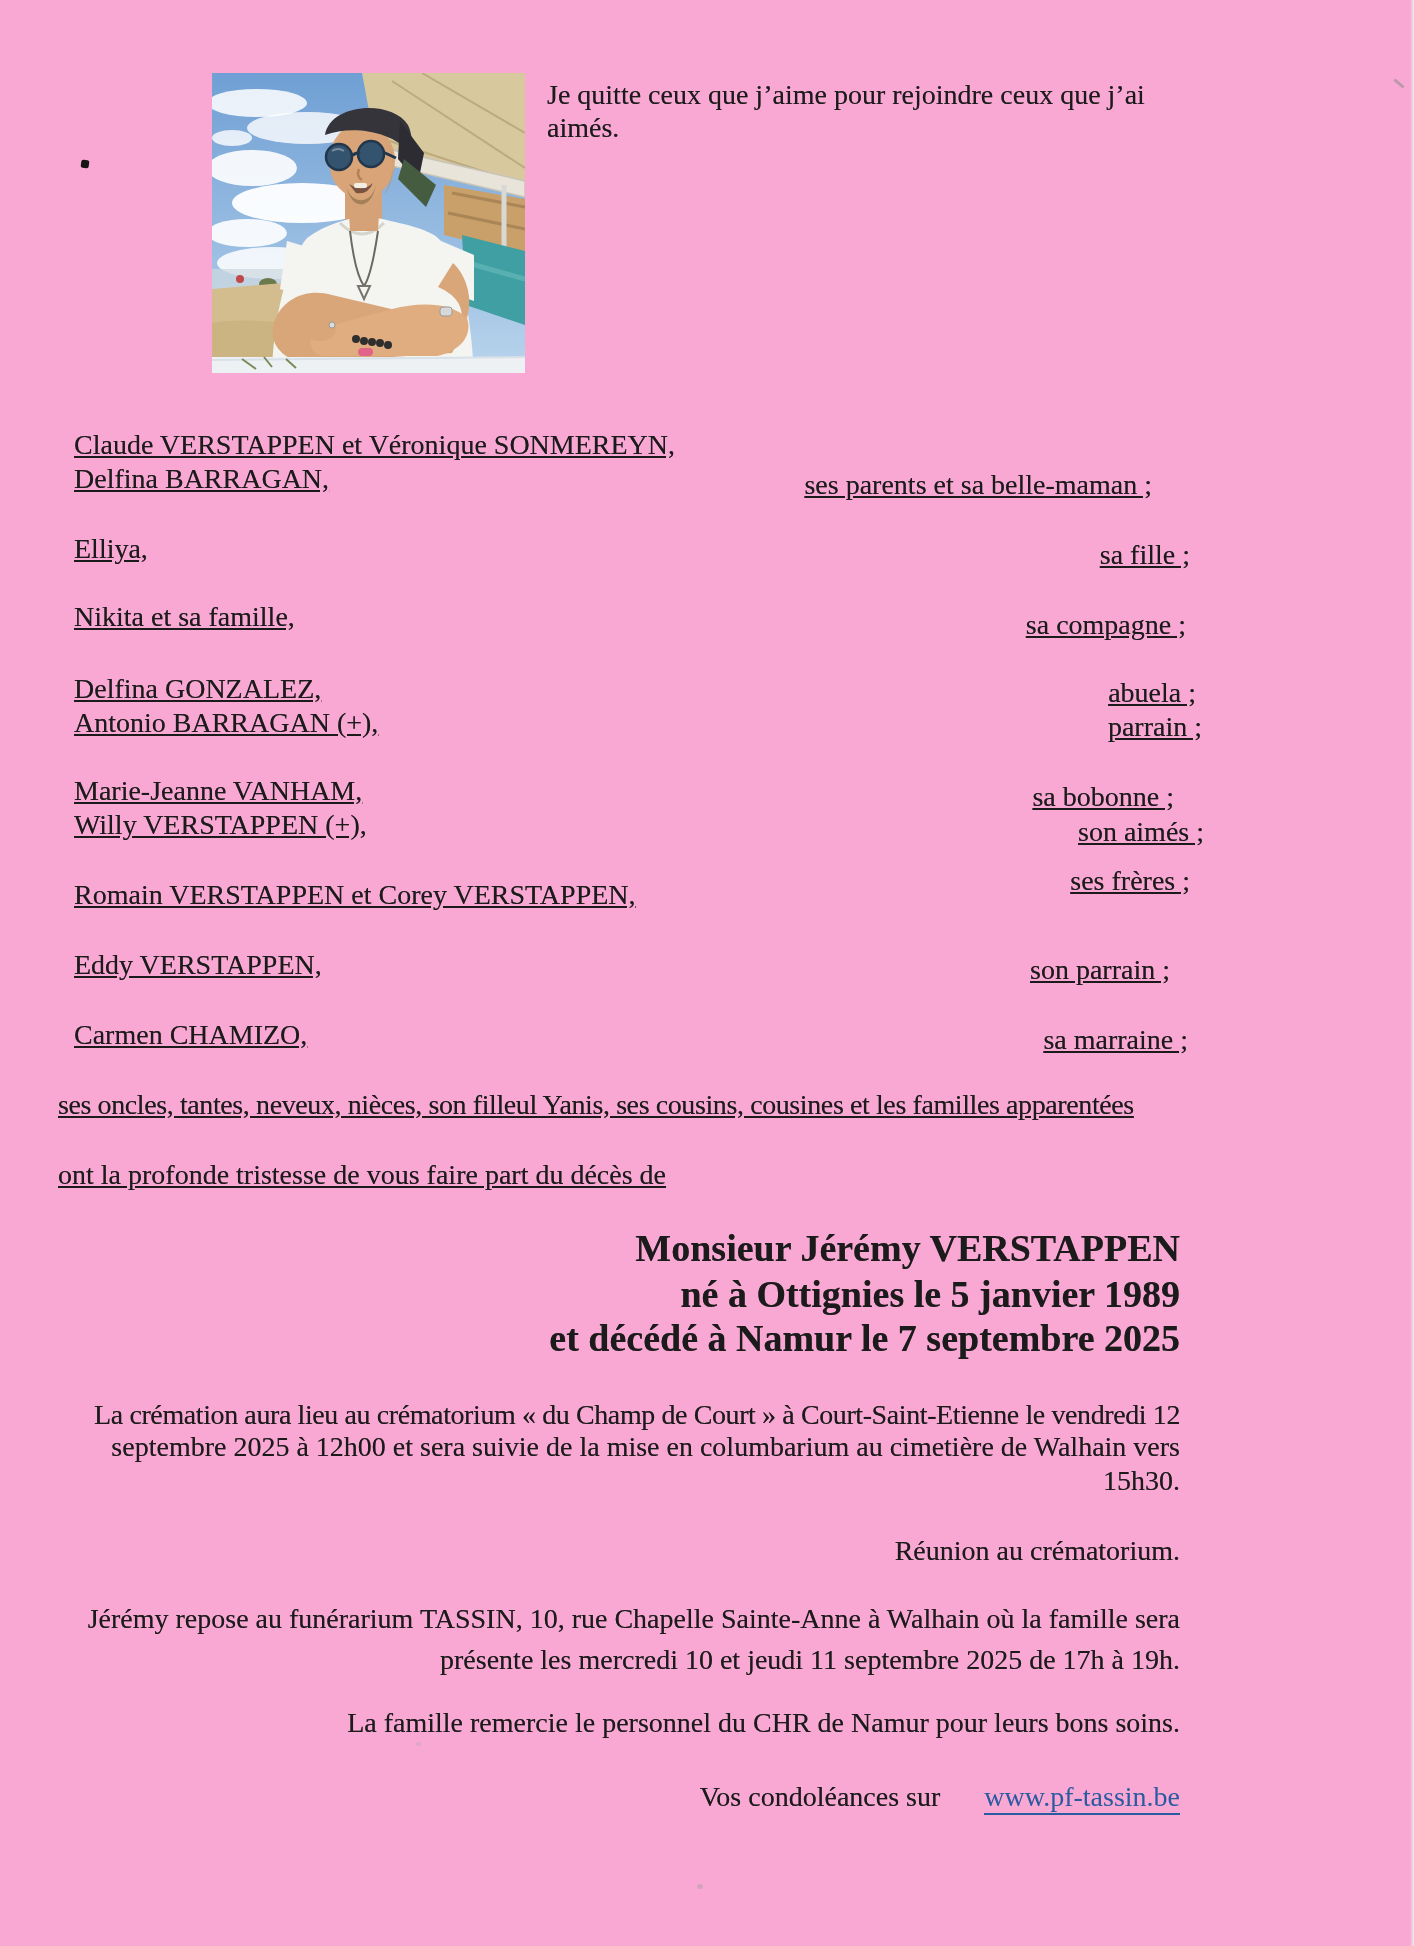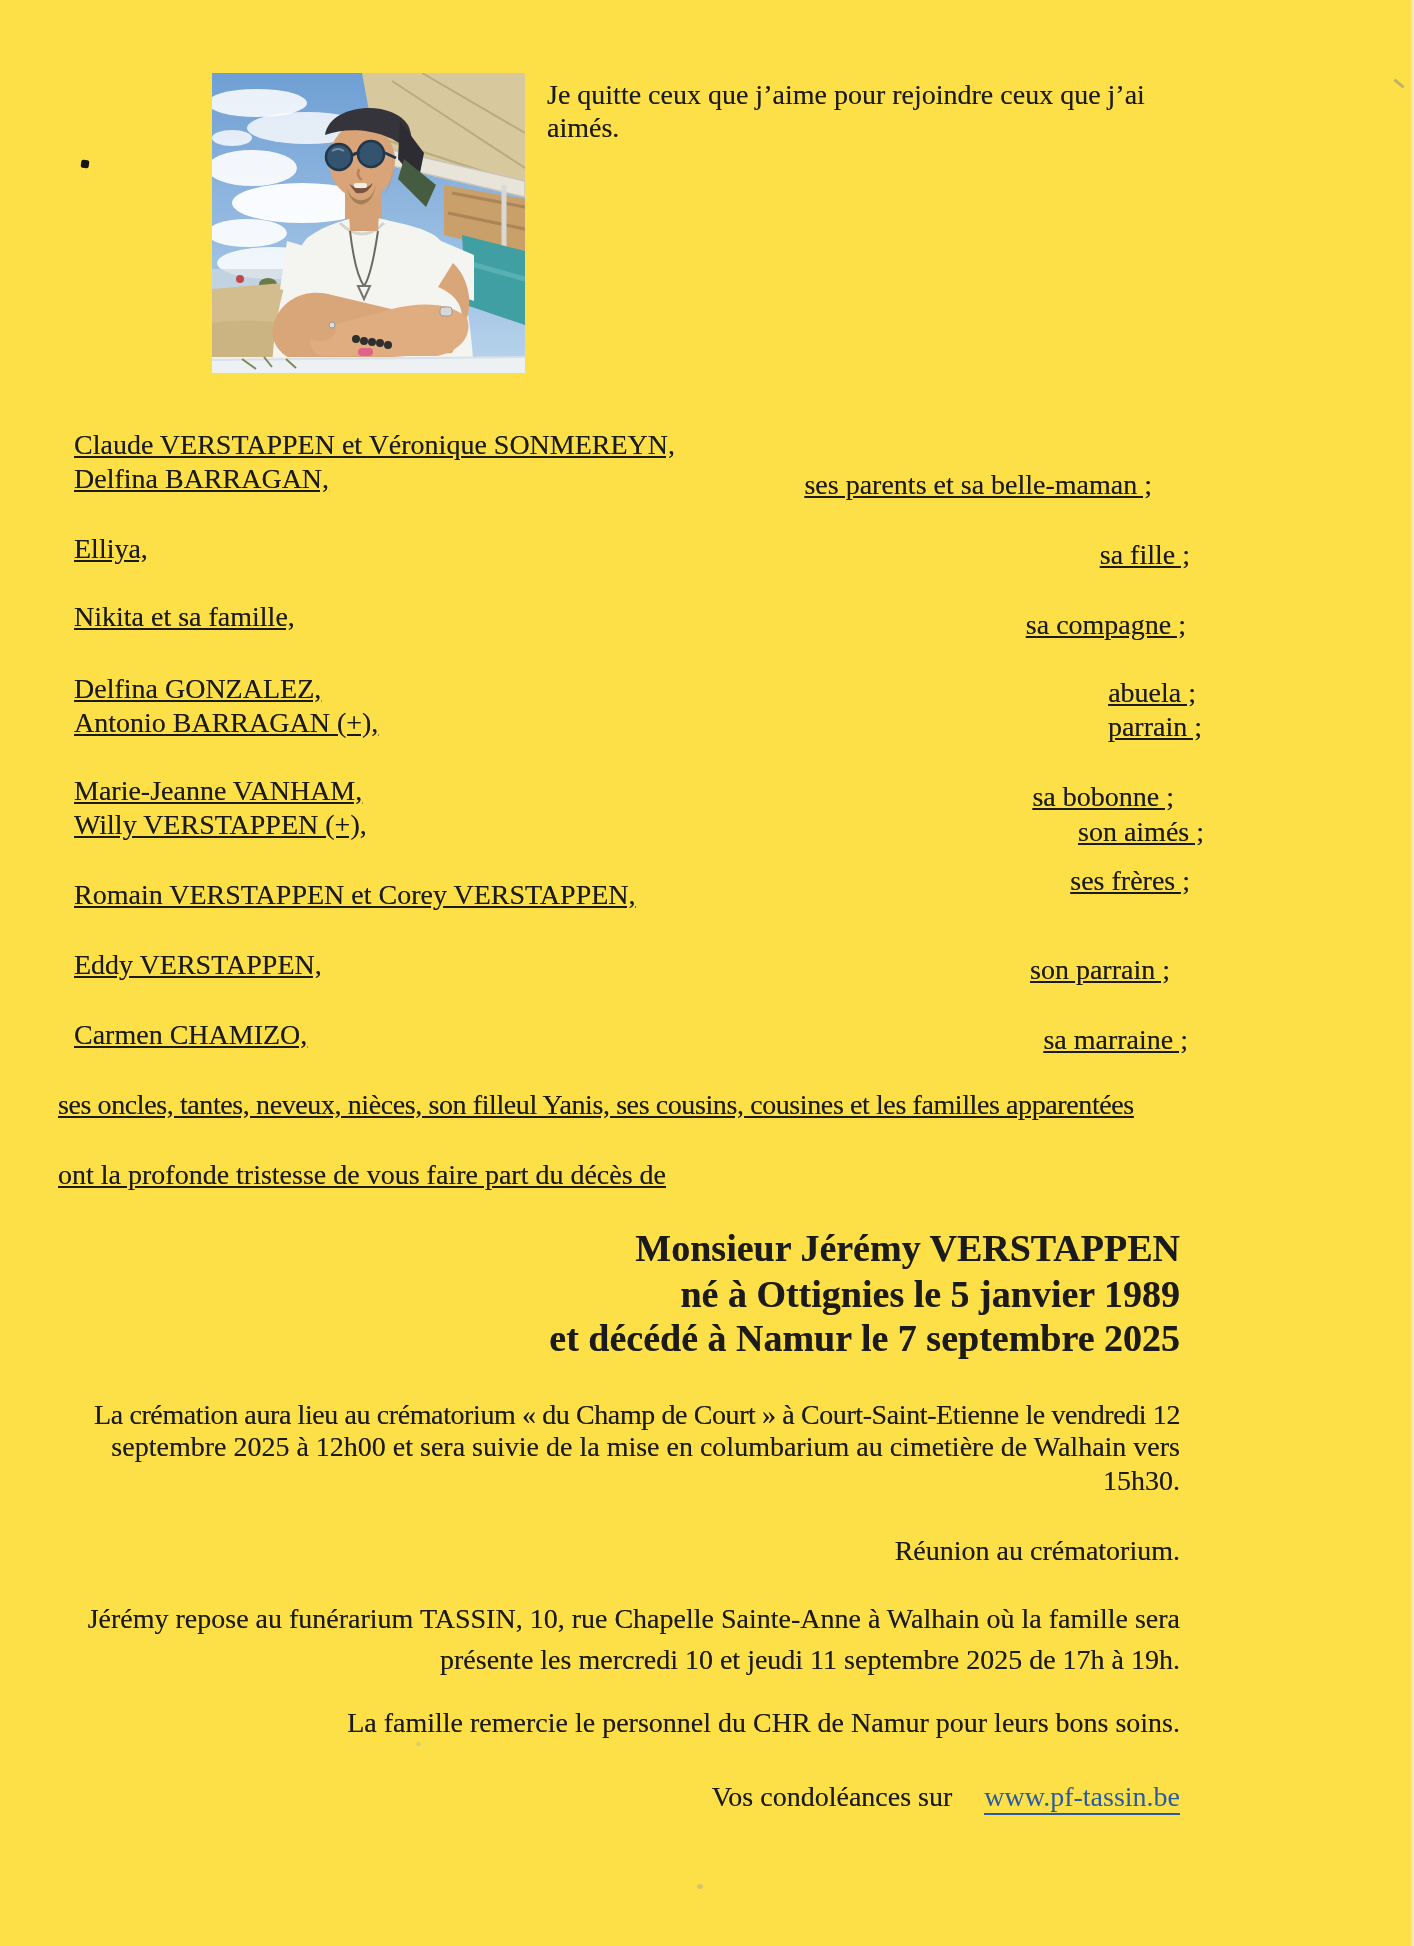--- a/index.html
+++ b/index.html
@@ -1,18 +1,18 @@
 <!DOCTYPE html>
 <html><head>
 <meta charset="utf-8">
 <style>
   html,body { margin:0; padding:0; background:#ffffff; }
   .page {
     position:relative; width:1414px; height:1946px;
-    margin:0 auto; background:#fde047; overflow:hidden;
+    margin:0 auto; background:#f9a8d4; overflow:hidden;
     font-family:"Liberation Serif","DejaVu Serif",serif;
     color:#1b1b1b;
   }
   .t {
     position:absolute; font-size:28px; line-height:34px;
     white-space:nowrap; text-shadow:0 0 0.4px rgba(20,20,20,.55);text-decoration:underline;
   }
   .rel { text-align:right; }
   .centerline {
     position:absolute; left:40px; width:1140px; text-align:right;
@@ -24,21 +24,21 @@
     position:absolute; left:547px; top:78px; width:618px;
     font-size:28px; line-height:33px; white-space:normal;
     text-shadow:0 0 0.4px rgba(20,20,20,.55);
   }
   .photo {
     position:absolute; left:212px; top:73px; width:313px; height:300px;
     overflow:hidden; background:#9db8d6;
   }
   .photo svg { display:block; }
   .condolink {
-    color:#2a5aa0; margin-left:32px;
+    color:#2a5aa0; margin-left:44px;
     border-bottom:2px solid #0ea5e9; padding-bottom:1px;
     text-shadow:none; cursor:pointer;
   }
   .speck { position:absolute; }
   .edge-shade {
     position:absolute; right:0; top:0; bottom:0; width:4px;
     background:linear-gradient(to left,#ececec,rgba(236,236,236,0));
   }
 </style>
 </head>

